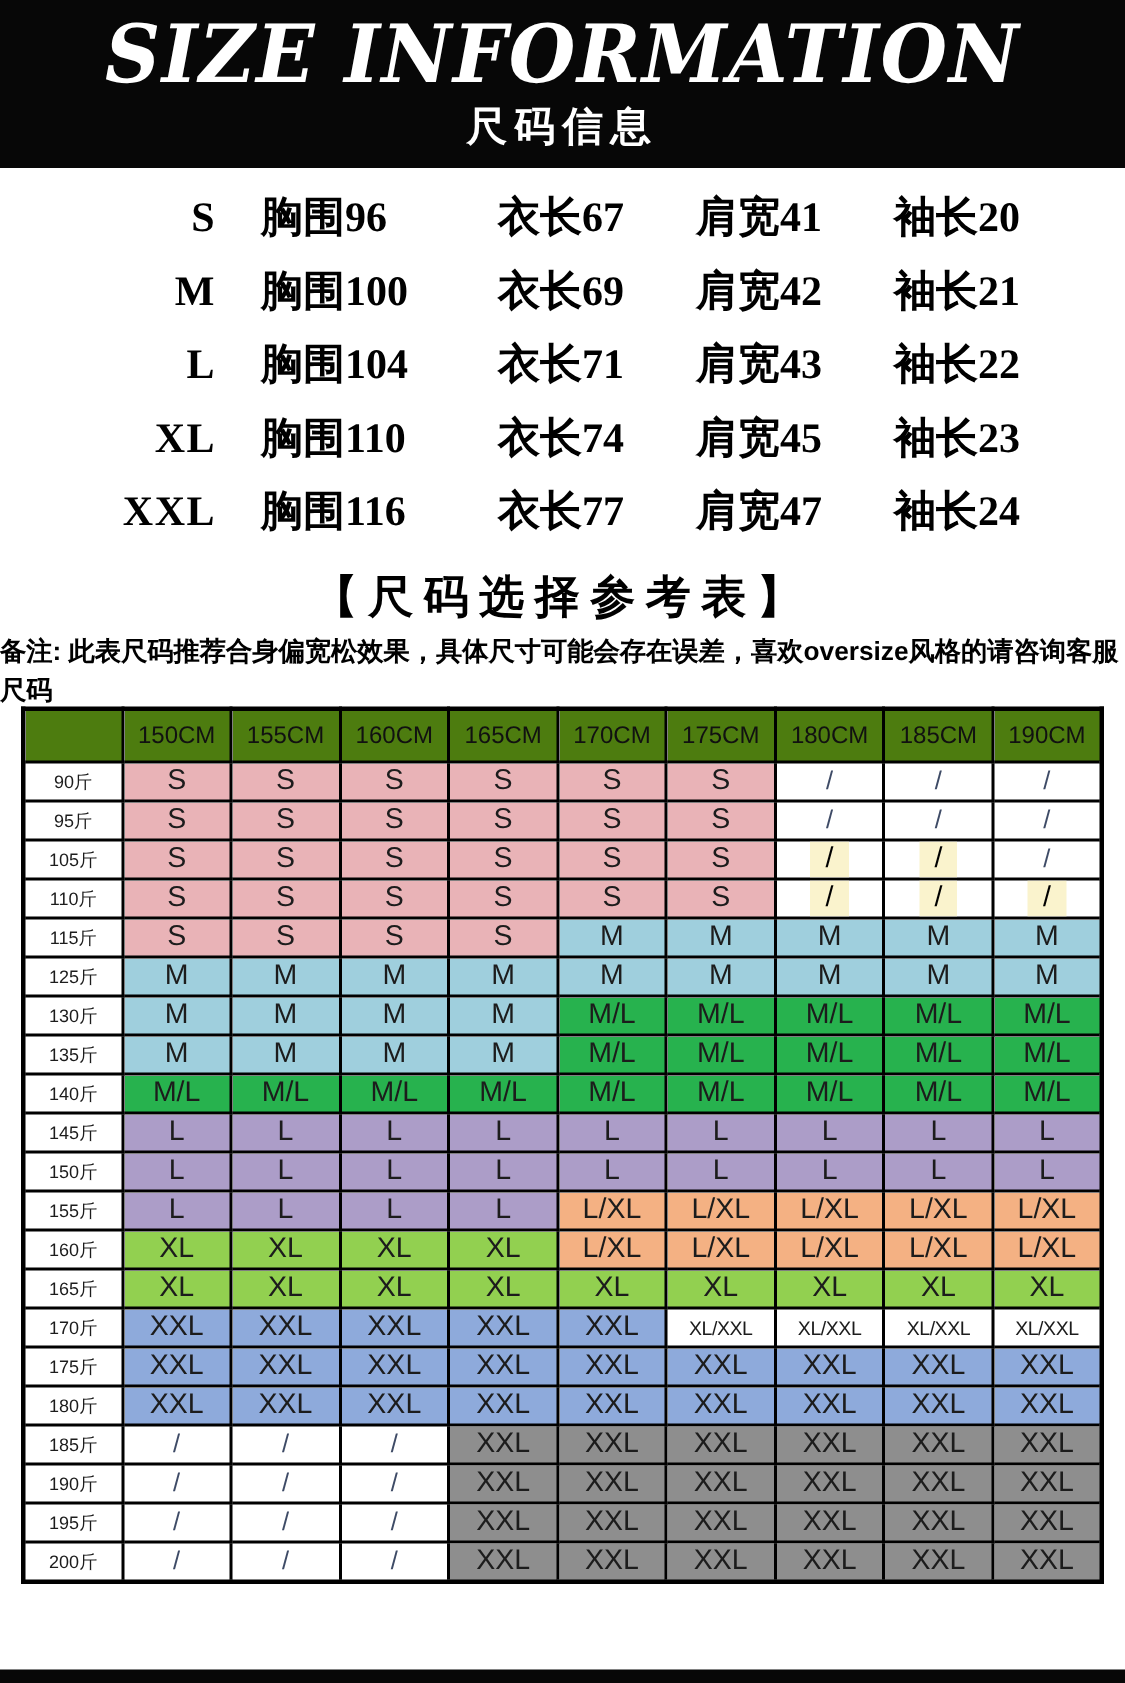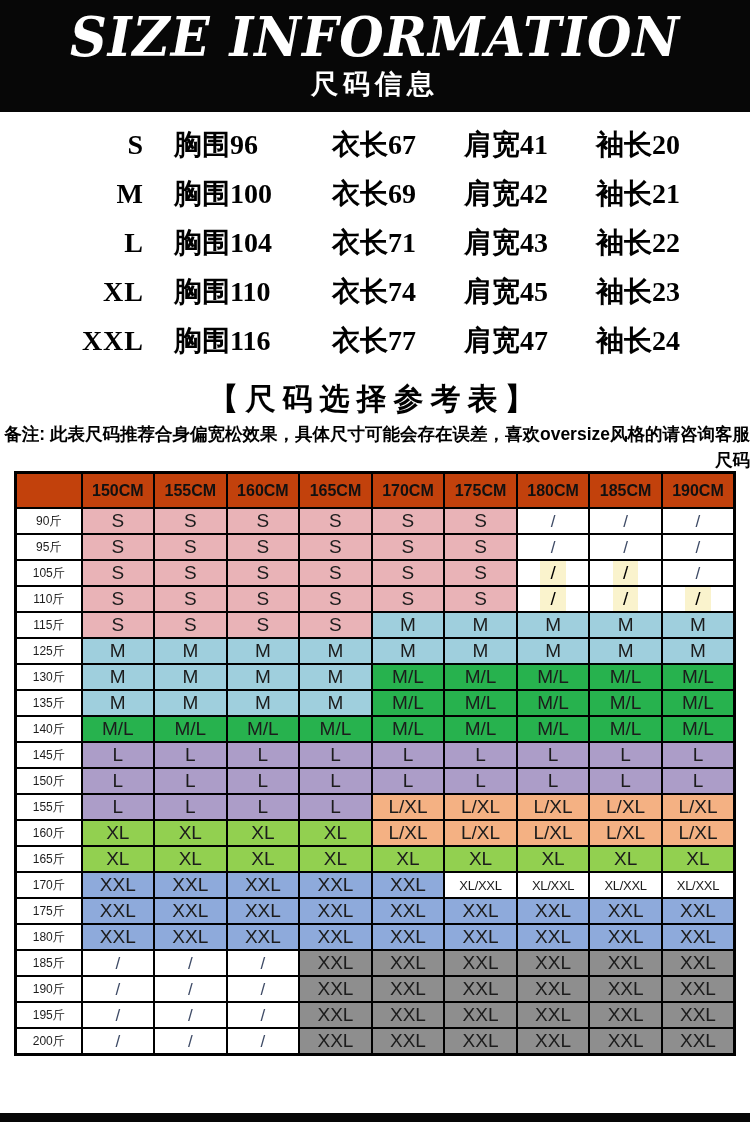--- a/index.html
+++ b/index.html
@@ -56,21 +56,21 @@
     text-align: center;
     font-family: "Liberation Serif", serif;
     font-size: 30px;
     font-weight: bold;
     letter-spacing: 7px;
     color: #000000;
     height: 40px; line-height: 40px;
   }
   .ref-note {
     margin-top: 2px;
-    text-align: right;
+    text-align: left;
     font-size: 17.5px;
     font-weight: bold;
     color: #000000;
     height: 26px; line-height: 26px;
   }
   
   table.size-table {
     border-collapse: collapse;
     table-layout: fixed;
     width: 722px;
@@ -81,23 +81,23 @@
     border: 2px solid #000000;
     text-align: center;
     vertical-align: middle;
     padding: 0;
     overflow: hidden;
     white-space: nowrap;
   }
   .size-table th {
     height: 33px;
     font-size: 16px;
-    font-weight: bold;
+    font-weight: normal;
     color: #111111;
-    background: #c2410c;
+    background: #4d7c0f;
   }
   .size-table td {
     height: 24px;
     font-size: 19px;
     color: #1c1c1c;
   }
   .size-table td.wlabel { font-size: 12px; background: #ffffff; }
   .size-table td.small  { font-size: 13px; letter-spacing: -0.3px; }
   .slash { font-size: 17px; color: #3e4b66; }
   .hl-slash {

